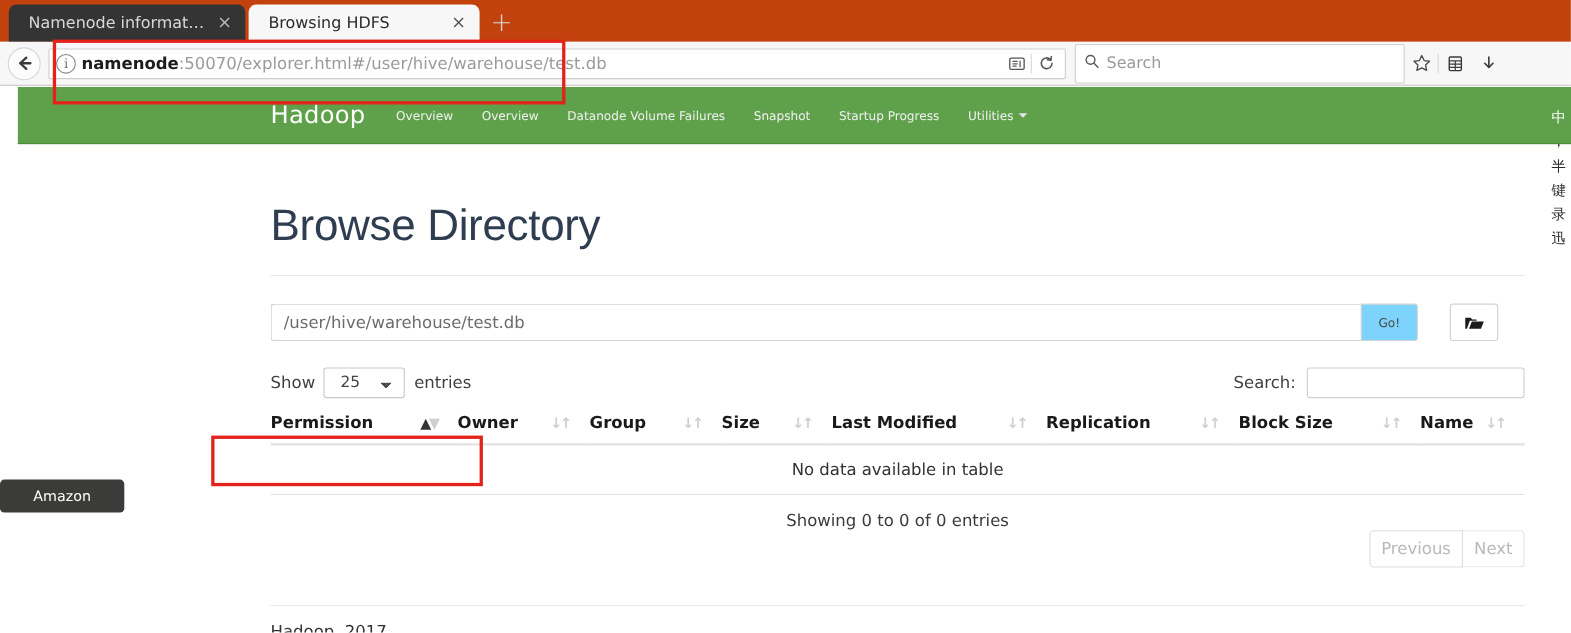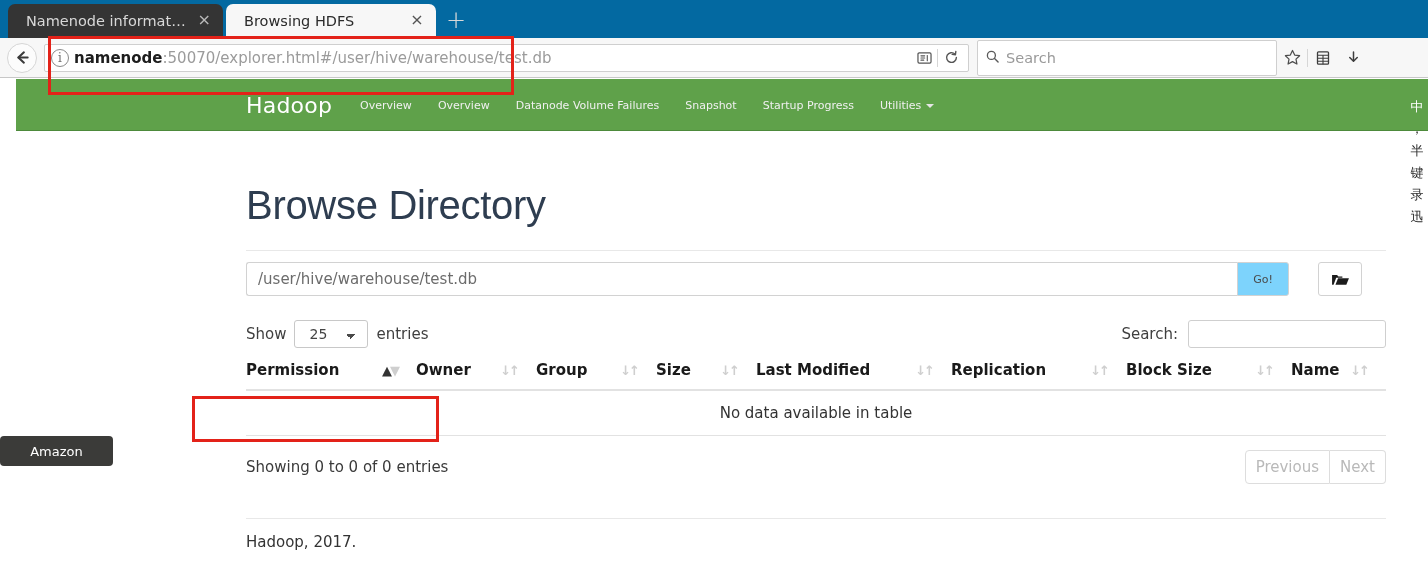--- a/index.html
+++ b/index.html
@@ -9,21 +9,21 @@
     overflow: hidden;
     background: #ffffff;
     font-family: "DejaVu Sans", "Liberation Sans", sans-serif;
   }
 
   
   .browser { position: absolute; left: 0; top: 0; width: 1428px; height: 575px; }
 
   .tabstrip {
     position: absolute; left: 0; top: 0; width: 1428px; height: 38px;
-    background: #0369a1;
+    background: #c2410c;
   }
   .tab {
     position: absolute; top: 4px; height: 34px;
     border-radius: 7px 7px 0 0;
     display: flex; align-items: center;
     padding: 0 10px 0 18px;
     font-size: 14.5px;
     white-space: nowrap;
   }
   .tab.inactive { background: #343434; color: #d8d8d8; left: 8px; width: 215px; }
@@ -106,21 +106,21 @@
   }
 
   .container { position: absolute; left: 230px; top: 52px; width: 1140px; }
 
   h1.title {
     font-size: 40px; font-weight: 400; color: #2e3d50; margin: 52px 0 0 0;
     font-family: "Liberation Sans", "DejaVu Sans", sans-serif; letter-spacing: -0.3px;
   }
   .hr { border-top: 1px solid #e8e8e8; margin-top: 22px; }
 
-  .path-row { display: flex; align-items: center; margin-top: 11px; }
+  .path-row { display: flex; align-items: center; margin-top: 25px; }
   .input-group { display: flex; flex: 0 0 auto; width: 1043px; }
   .path-input {
     flex: 1 1 auto; height: 34px; border: 1px solid #d2d2d2; border-right: none;
     border-radius: 3px 0 0 3px; padding: 0 11px;
     font-size: 15px; color: #6c6c6c; background: #fff; outline: none;
     font-family: "DejaVu Sans", "Liberation Sans", sans-serif;
   }
   .go-btn {
     width: 52px; height: 34px; border: 1px solid #d2d2d2; border-radius: 0 3px 3px 0;
     background: #7dd3fc; color: #4a4a4a; font-size: 11px; cursor: pointer;
@@ -165,21 +165,21 @@
   .th-inner { display: flex; align-items: baseline; }
   .sorticon { margin-left: auto; padding-right: 18px; font-size: 13px; letter-spacing: -2px; }
   .sorticon .up, .sorticon .dn { color: #cfcfcf; }
   .sorticon.active .up { color: #333; }
   .sorticon.active .dn { color: #cfcfcf; }
   td.empty {
     text-align: center; font-size: 15px; color: #333; padding: 13px 0 13px 0;
     border-bottom: 1px solid #e2e2e2;
   }
 
-  .foot-row { display: flex; align-items: center; margin-top: 14px; }
+  .foot-row { display: flex; align-items: center; margin-top: 14px; flex-direction: column; }
   .info-text { font-size: 15px; color: #3a3a3a; }
   .pager { margin-left: auto; display: flex; }
   .pager div {
     border: 1px solid #dddddd; background: #fff; color: #b9b9b9;
     font-size: 15px; padding: 7px 10px; cursor: pointer;
   }
   .pager div:first-child { border-radius: 4px 0 0 4px; }
   .pager div:last-child { border-radius: 0 4px 4px 0; border-left: none; }
 
   .footer-hr { border-top: 1px solid #e8e8e8; margin-top: 34px; }

